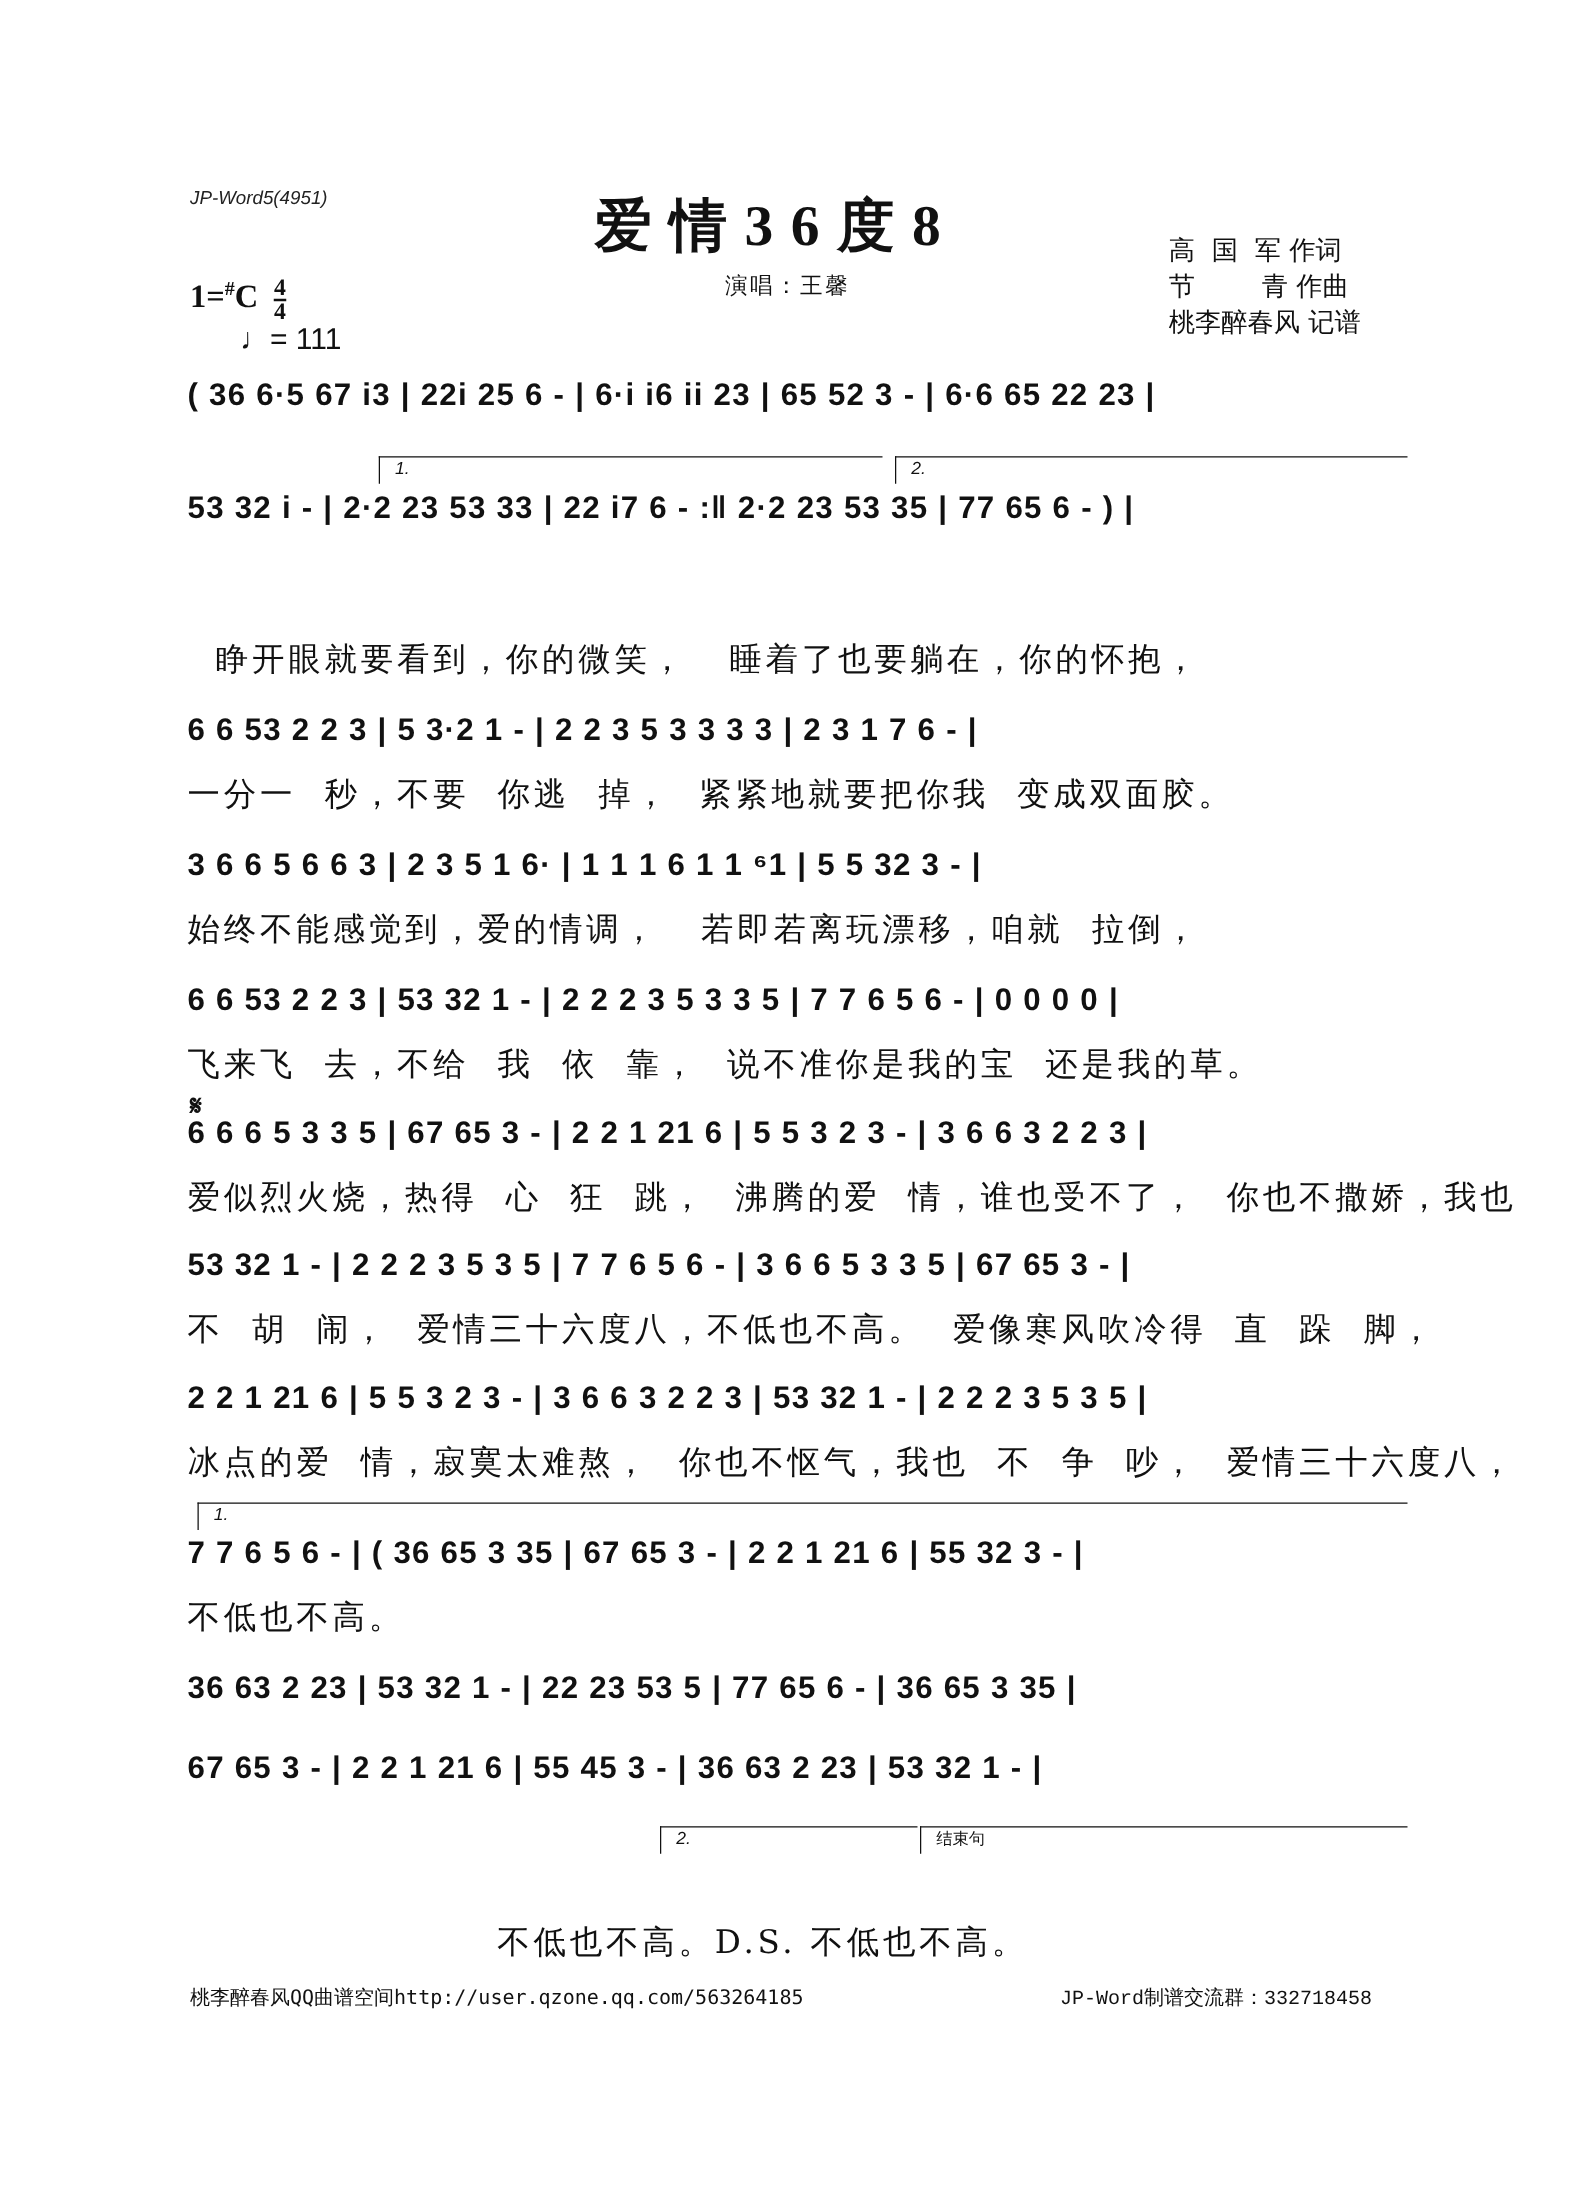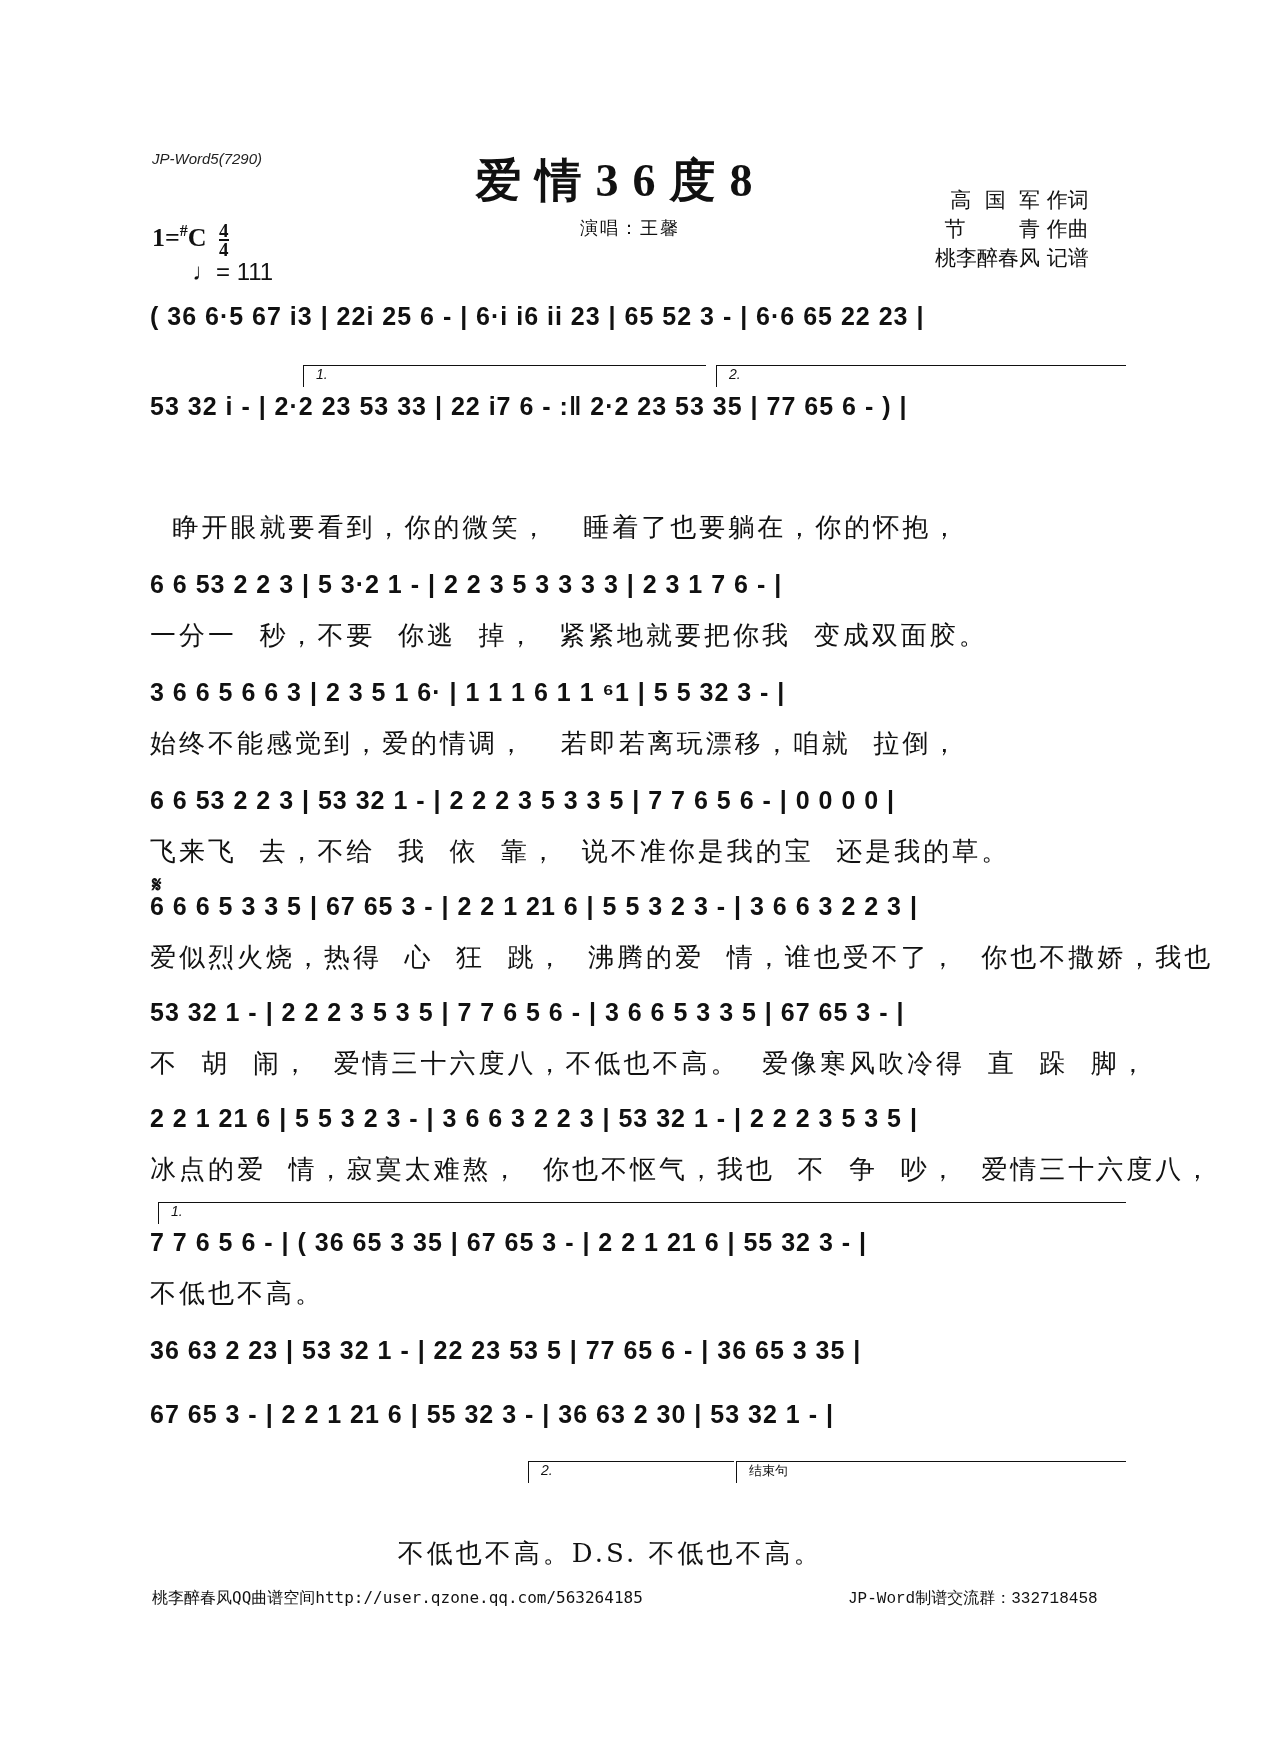--- a/index.html
+++ b/index.html
@@ -4,38 +4,38 @@
 <style>
   html,body{margin:0;padding:0;background:#fff;}
   body{width:1272px;height:1752px;position:relative;overflow:hidden;color:#111;
        font-family:"Liberation Sans","DejaVu Sans",sans-serif;}
   .abs{position:absolute;}
   .app-id{left:152px;top:150px;font-size:15px;font-style:italic;color:#222;}
   .title{left:0;width:1272px;top:150px;text-align:center;font-family:"Liberation Serif","DejaVu Serif",serif;
          font-weight:bold;font-size:46px;letter-spacing:14px;padding-left:30px;box-sizing:border-box;margin-left:-30px;}
   .singer{left:580px;top:216px;font-size:18px;font-family:"DejaVu Serif",serif;letter-spacing:2px;}
   .credits{left:935px;top:186px;font-family:"DejaVu Serif",serif;font-size:21px;line-height:29px;}
-  .credits div{white-space:pre;text-align:right;}
+  .credits div{white-space:pre;}
   .key{left:152px;top:222px;font-size:26px;font-weight:bold;font-family:"Liberation Serif",serif;}
   .key sup{font-size:16px;vertical-align:10px;}
   .meter{display:inline-block;vertical-align:middle;text-align:center;font-size:19px;line-height:17px;margin-left:6px;}
   .tempo{left:152px;top:258px;font-size:24px;margin-left:40px;}
   .line{position:absolute;left:150px;width:975px;height:40px;}
   .notes{position:absolute;left:0;top:0;white-space:nowrap;font-family:"Liberation Sans Narrow","Liberation Sans",sans-serif;
          font-weight:bold;font-size:25px;letter-spacing:1px;}
   .lyric{position:absolute;left:0;top:48px;white-space:pre;font-family:"DejaVu Serif",serif;font-size:26px;letter-spacing:3px;}
   .volta{position:absolute;border-top:1.5px solid #111;border-left:1.5px solid #111;height:22px;font-size:14px;font-style:italic;padding-left:12px;box-sizing:border-box;}
   .segno{left:152px;top:872px;font-size:22px;font-weight:bold;}
   .footer-l{left:152px;top:1588px;font-family:"DejaVu Sans Mono","Liberation Mono",monospace;font-size:16px;}
   .footer-r{left:848px;top:1588px;font-family:Liberation Mono, monospace;font-size:16px;}
 </style>
 </head>
 <body>
 
-<div class="abs app-id">JP-Word5(7290)</div>
+<div class="abs app-id">JP-Word5(4951)</div>
 <div class="abs title">爱情36度8</div>
 <div class="abs singer">演唱：王馨</div>
 
 <div class="abs credits">
   <div>高  国  军 作词</div>
   <div>节        青 作曲</div>
   <div>桃李醉春风 记谱</div>
 </div>
 
 <div class="abs key">
@@ -96,21 +96,21 @@
 <div class="line" style="top:1228px">
   <div class="notes">7 7 6 5 6 - | ( 36 65 3 35 | 67 65 3 - | 2 2 1 21 6 | 55 32 3 - |</div>
   <div class="lyric">不低也不高。</div>
 </div>
 
 <div class="line" style="top:1336px">
   <div class="notes">36 63 2 23 | 53 32 1 - | 22 23 53 5 | 77 65 6 - | 36 65 3 35 |</div>
 </div>
 
 <div class="line" style="top:1400px">
-  <div class="notes">67 65 3 - | 2 2 1 21 6 | 55 32 3 - | 36 63 2 30 | 53 32 1 - |</div>
+  <div class="notes">67 65 3 - | 2 2 1 21 6 | 55 45 3 - | 36 63 2 23 | 53 32 1 - |</div>
 </div>
 
 <div class="volta" style="left:528px;top:1461px;width:206px">2.</div>
 <div class="volta" style="left:736px;top:1461px;width:390px;font-style:normal;font-size:13px">结束句</div>
 <div class="line" style="top:1488px">
   <div class="lyric">                      不低也不高。D.S. 不低也不高。</div>
 </div>
 
 <div class="abs footer-l">桃李醉春风QQ曲谱空间http://user.qzone.qq.com/563264185</div>
 <div class="abs footer-r">JP-Word制谱交流群：332718458</div>

